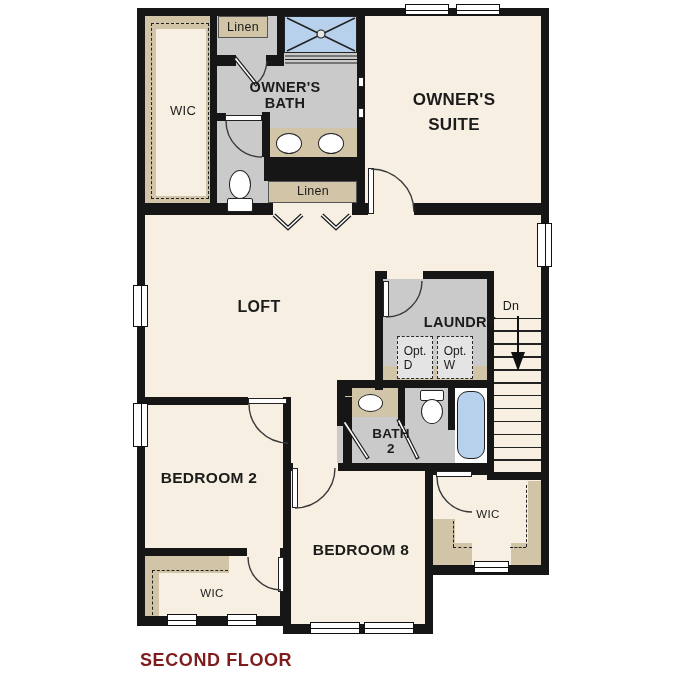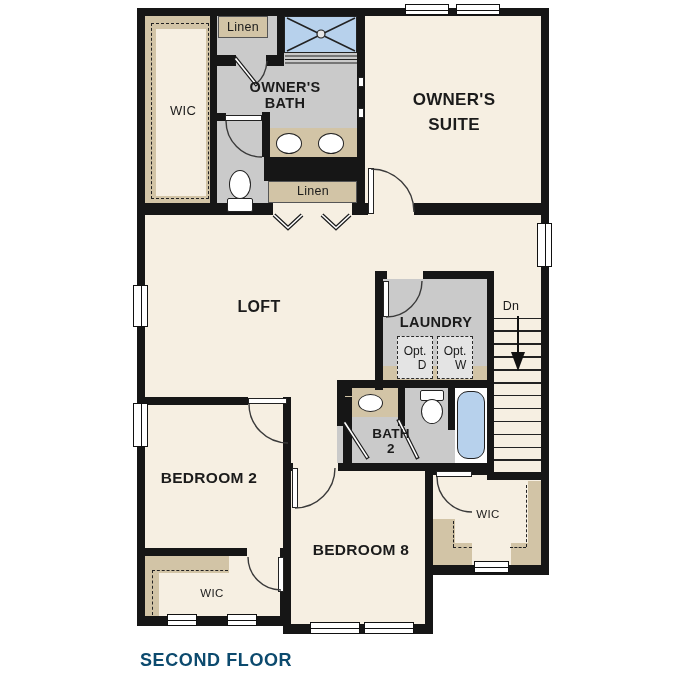--- a/index.html
+++ b/index.html
@@ -16,24 +16,24 @@
   i.win.v::after{content:"";position:absolute;top:-1px;bottom:-1px;left:50%;width:0;border-left:1.2px solid #111}
   i.leaf{background:#fff;border:1.3px solid #222}
   i.dash-h{border-top:1.8px dashed #222}
   i.dash-v{border-left:1.8px dashed #222}
   i.dash-rect{border:1.6px dashed #222}
   i.fix{background:#fff;border:1.6px solid #222}
   .oval{border-radius:50%;background:var(--fixture_blue)}
   .treads{position:absolute;border-top:1.5px solid #222;
     background:repeating-linear-gradient(180deg,rgba(0,0,0,0) 0 11.4px,#222 11.4px 12.9px)}
   .opt{position:absolute;border:1.8px dashed #2a2a2a;background:var(--opt_box);display:flex;align-items:center;
-    justify-content:center;text-align:right;font-size:12px;line-height:14px;color:#1b1b1b;white-space:pre-line;box-sizing:border-box}
+    justify-content:center;text-align:left;font-size:12px;line-height:14px;color:#1b1b1b;white-space:pre-line;box-sizing:border-box}
   .lbl{position:absolute;transform:translate(-50%,-50%);white-space:pre-line;text-align:center;color:#1b1b1b;letter-spacing:.3px}
   .b{font-weight:700}
-  .title{position:absolute;font-weight:700;font-size:18px;letter-spacing:.6px;color:#0c4a6e}
+  .title{position:absolute;font-weight:700;font-size:18px;letter-spacing:.6px;color:#7f1d1d}
   svg.ovl{position:absolute;left:0;top:0;pointer-events:none}
 </style>
 </head>
 <body>
 
 <div id="plan">
 
   <i class="f fill-floor" style="left:145px;top:16px;width:396px;height:610px"></i>
   <i class="f fill-white" style="left:433px;top:575px;width:116px;height:60px"></i>
 
@@ -170,21 +170,21 @@
   </svg>
 
   <div class="lbl b" style="left:285px;top:95px;font-size:14.5px;line-height:16px">OWNER'S
 BATH</div>
   <div class="lbl b" style="left:454px;top:112px;font-size:17px;line-height:25px">OWNER'S
 SUITE</div>
   <div class="lbl" style="left:243px;top:27px;font-size:12.5px">Linen</div>
   <div class="lbl" style="left:313px;top:191px;font-size:12.5px">Linen</div>
   <div class="lbl" style="left:183px;top:110px;font-size:13px">WIC</div>
   <div class="lbl b" style="left:259px;top:307px;font-size:16px">LOFT</div>
-  <div class="lbl b" style="left:436px;top:322px;font-size:14.5px">LAUNDRY</div>
+  <div class="lbl b" style="left:460px;top:322px;font-size:14.5px">LAUNDRY</div>
   <div class="lbl" style="left:511px;top:306px;font-size:12.5px">Dn</div>
   <div class="lbl b" style="left:391px;top:441px;font-size:13.5px;line-height:15px">BATH
 2</div>
   <div class="lbl b" style="left:209px;top:478px;font-size:15.5px">BEDROOM 2</div>
   <div class="lbl b" style="left:361px;top:550px;font-size:15.5px">BEDROOM 8</div>
   <div class="lbl" style="left:488px;top:514px;font-size:11.5px">WIC</div>
   <div class="lbl" style="left:212px;top:593px;font-size:11.5px">WIC</div>
 
   <div class="opt" style="left:397px;top:336px;width:36px;height:43px">Opt.
 D</div>

